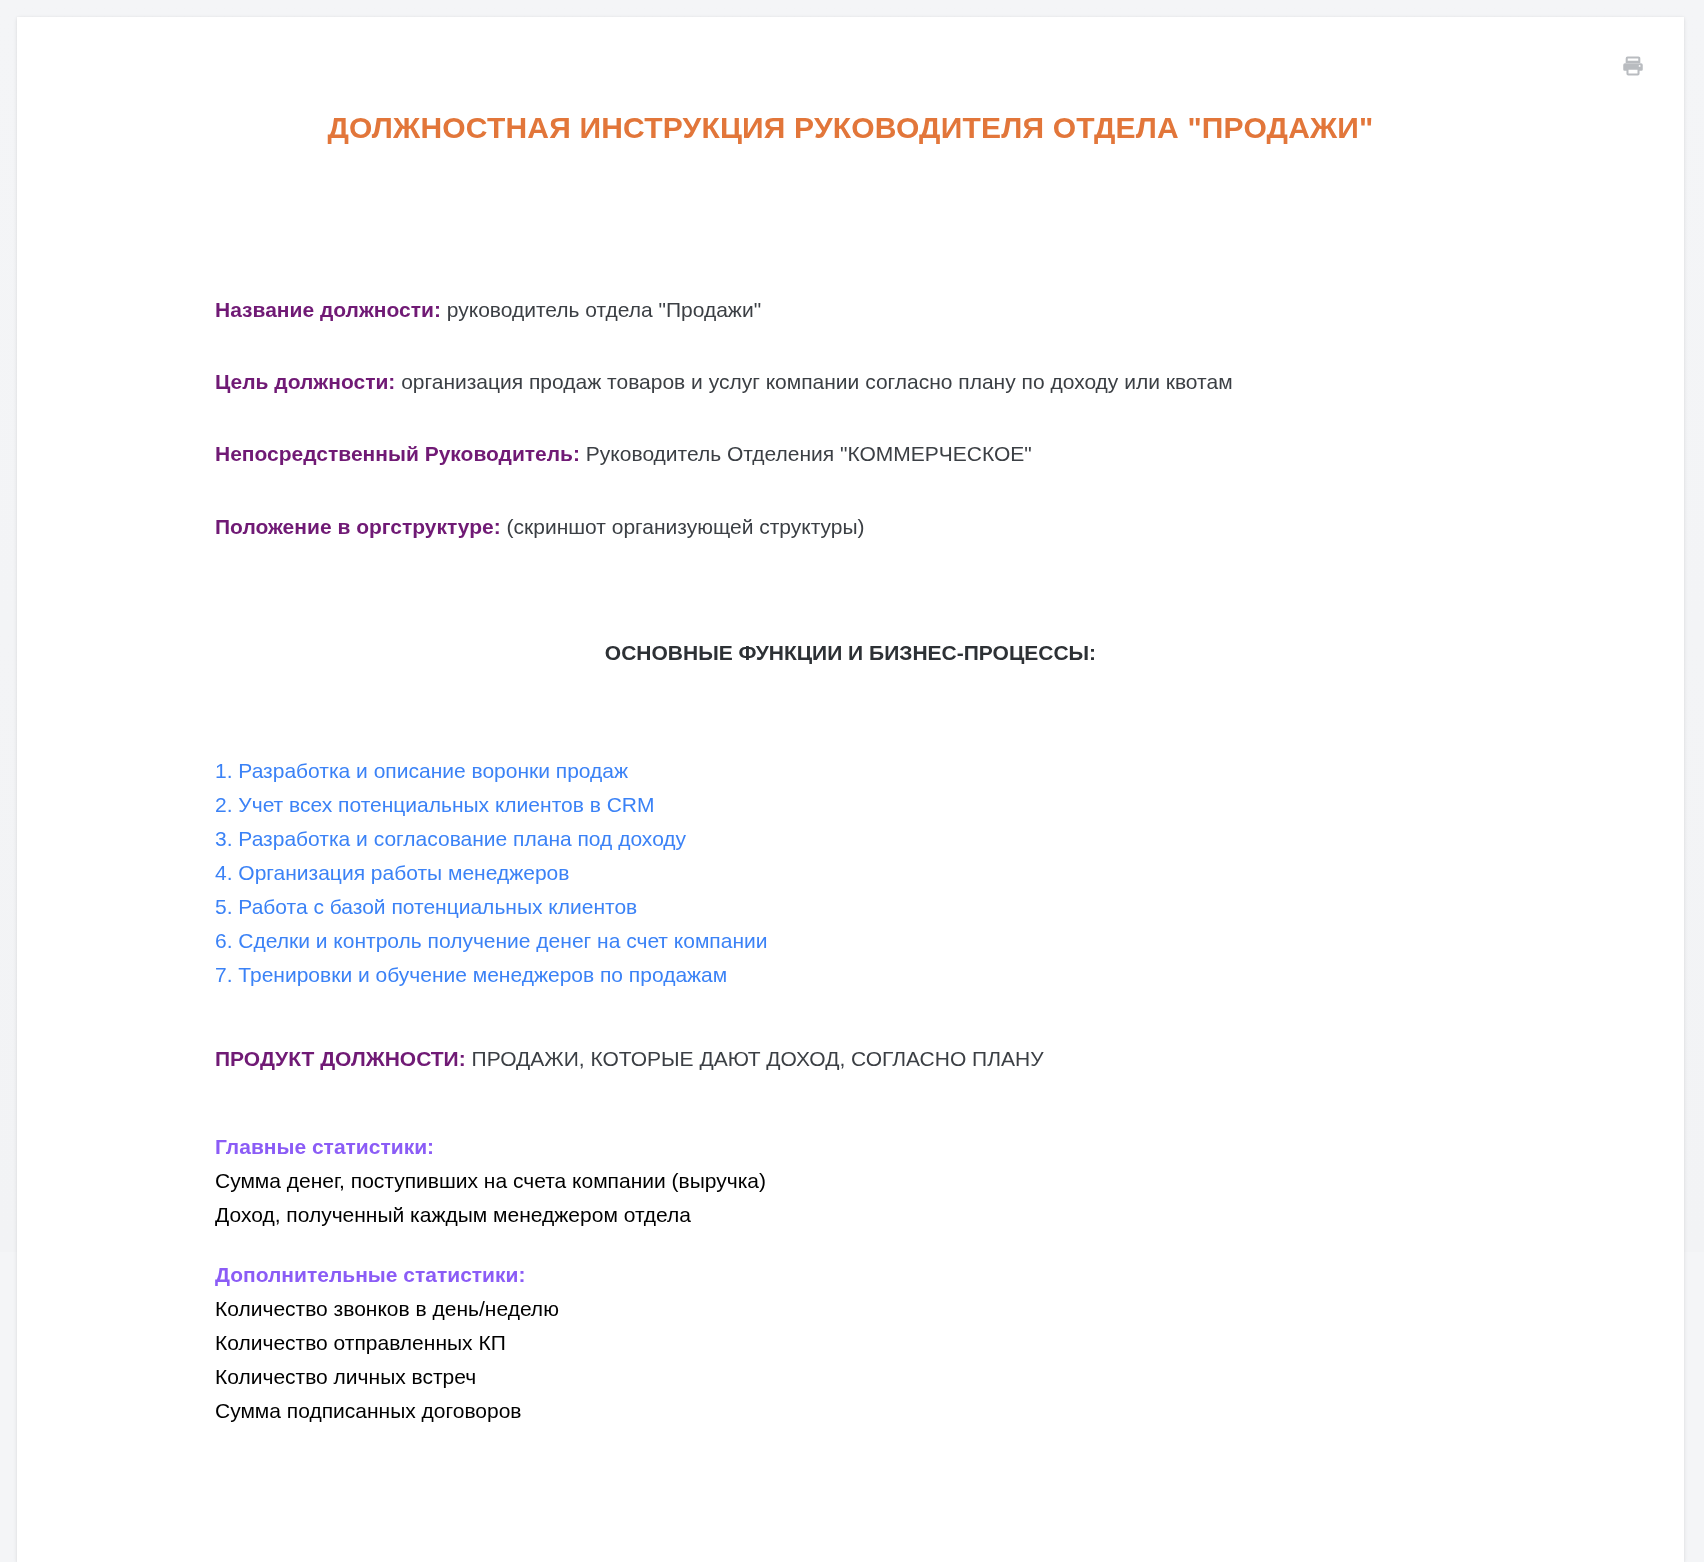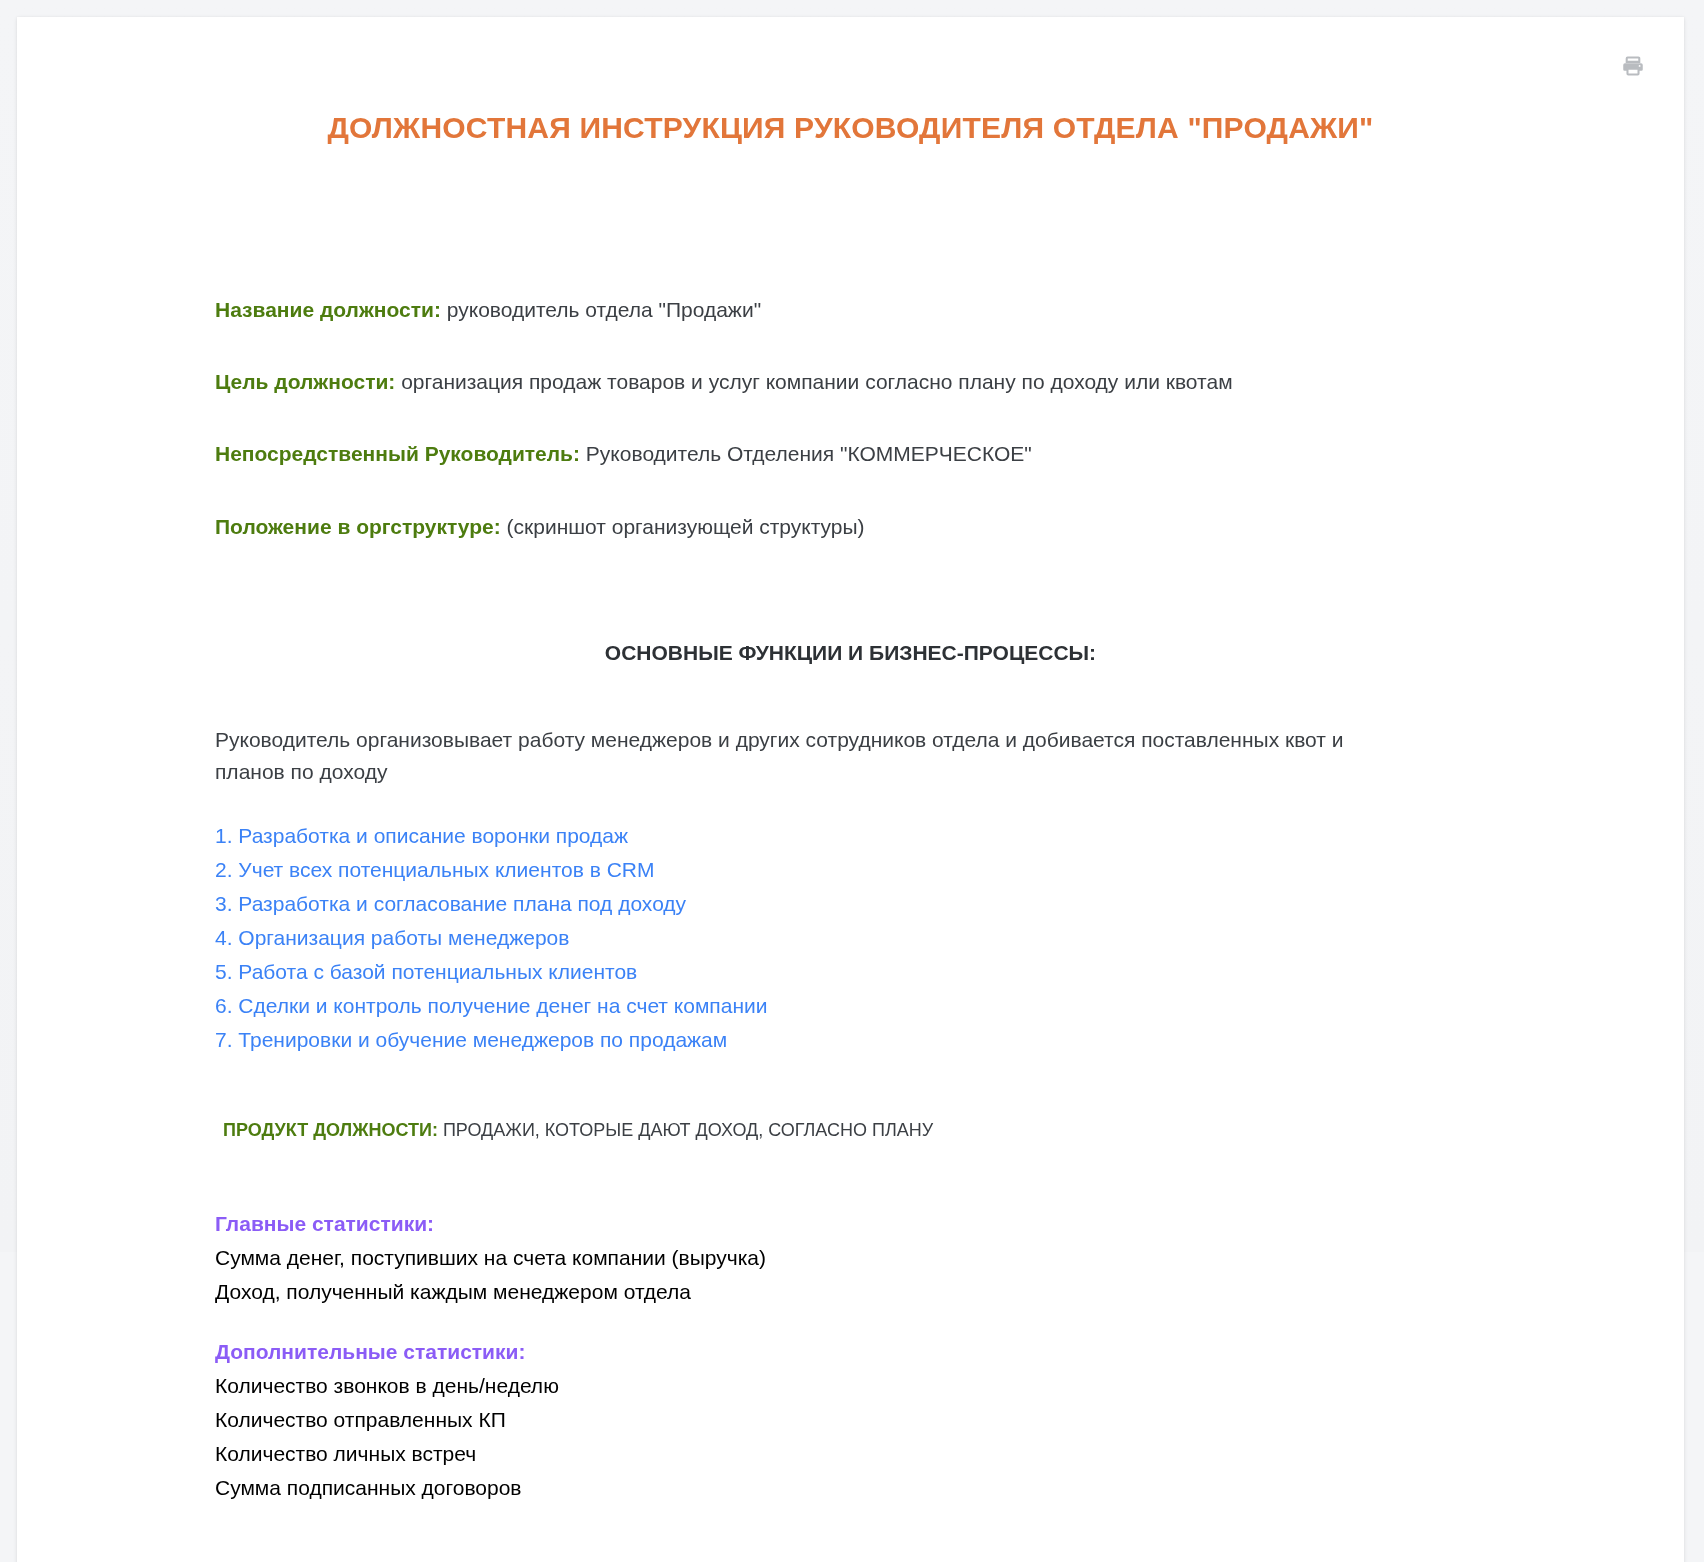--- a/index.html
+++ b/index.html
@@ -74,21 +74,21 @@
 
   .field-line {
     font-size: 21px;
     color: #3b3f44;
     line-height: 1.45;
     margin: 0 0 42px 0;
   }
   .field-line:last-child { margin-bottom: 0; }
   .field-label {
     font-weight: bold;
-    color: #4d7c0f;
+    color: #701a75;
   }
   .field-value { font-weight: normal; }
 
   .gap-before-section { height: 96px; }
 
   .section-heading {
     text-align: center;
     font-size: 21px;
     font-weight: bold;
     color: #2d3135;
@@ -115,24 +115,24 @@
     font-size: 21px;
     color: #3b82f6;
   }
   .num-list li {
     line-height: 1.62;
   }
 
   .gap-before-product { height: 52px; }
 
   .product-line {
-    font-size: 18px;
+    font-size: 21px;
     color: #3b3f44;
     line-height: 1.45;
-    margin: 8px;
+    margin: 0;
   }
 
   .gap-before-stats { height: 56px; }
 
   .stats-block { margin: 0; }
   .stats-block + .stats-block { margin-top: 26px; }
 
   .stats-title {
     font-size: 21px;
     font-weight: bold;
@@ -190,21 +190,20 @@
         </p>
 
       </div>
 
       <div class="gap-before-section"></div>
 
       <h2 class="section-heading">ОСНОВНЫЕ ФУНКЦИИ И БИЗНЕС-ПРОЦЕССЫ:</h2>
 
       <div class="gap-after-section"></div>
 
-      <p class="intro-para">Руководитель организовывает работу менеджеров и других сотрудников отдела и добивается поставленных квот и планов по доходу</p>
 
       <div class="gap-before-list"></div>
 
       <ul class="num-list">
         <li>1. Разработка и описание воронки продаж</li>
         <li>2. Учет всех потенциальных клиентов в CRM</li>
         <li>3. Разработка и согласование плана под доходу</li>
         <li>4. Организация работы менеджеров</li>
         <li>5. Работа с базой потенциальных клиентов</li>
         <li>6. Сделки и контроль получение денег на счет компании</li>

